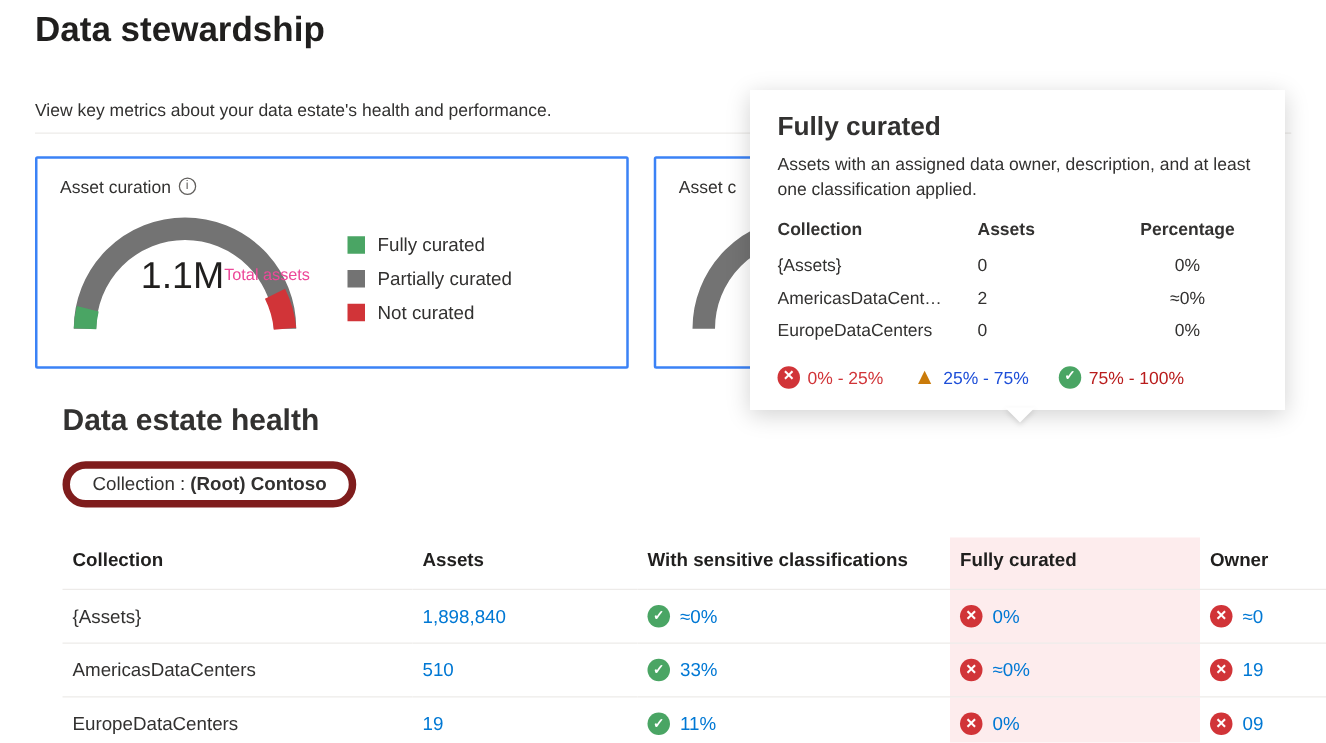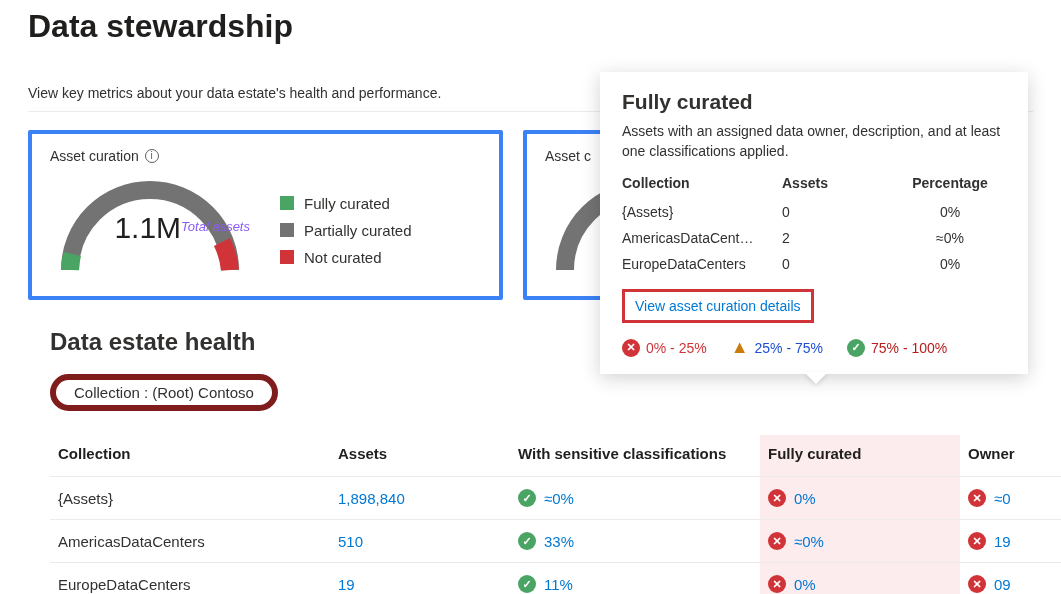--- a/index.html
+++ b/index.html
@@ -7,56 +7,56 @@
     font-family: "Segoe UI", -apple-system, sans-serif;
     font-size: 14px;
     color: #323130;
     background: #ffffff;
     width: 1061px;
     height: 594px;
     overflow: hidden;
     position: relative;
   }
   .page { padding: 8px 28px 0 28px; }
-  h1.page-title { font-size: 32px; font-weight: 600; margin-bottom: 2px; color:#201f1e; }
+  h1.page-title { font-size: 28px; font-weight: 600; margin-bottom: 2px; color:#201f1e; }
   .page-subtitle { font-size: 14px; color: #323130; margin-bottom: 10px; margin-top: 40px; }
   .rule { border: 0; border-top: 1px solid #edebe9; margin-bottom: 18px; }
 
   .cards-row { display: flex; gap: 20px; }
   .card {
-    border: 4px solid #3b82f6;
+    border: 2px solid #3b82f6;
     border-radius: 2px;
     padding: 14px 18px 20px 18px;
     flex: 0 0 475px;
     height: 170px;
     position: relative;
   }
   .card-title-row { display: flex; align-items: center; gap: 6px; margin-bottom: 6px; font-size: 14px; color:#323130; }
   .info-icon {
     width: 14px; height: 14px; border: 1px solid #605e5c; border-radius: 50%;
     display: inline-flex; align-items: center; justify-content: center; font-size: 10px; color:#605e5c;
     line-height: 1;
   }
   .card-body { display: flex; align-items: center; gap: 30px; margin-top: 6px; }
   .gauge-wrap { position: relative; width: 200px; height: 120px; }
   .gauge-center { position: absolute; inset: 0; display:flex; flex-direction:row; align-items:center; justify-content:flex-end; padding-bottom: 4px; }
   .gauge-value { font-size: 30px; font-weight: 400; color:#201f1e; }
-  .gauge-label { font-size: 13px; color:#8b5cf6; margin-top:-4px;font-style:italic;}
+  .gauge-label { font-size: 13px; color:#ec4899; margin-top:-4px;}
   .legend { display:flex; flex-direction:column; gap:10px; font-size:15px; }
   .legend-item { display:flex; align-items:center; gap:10px; }
   .swatch { width:14px; height:14px; display:inline-block; }
 
   .section-title { font-size: 24px; font-weight: 600; margin: 28px 0 18px 22px; }
   .pill {
     display:inline-flex; align-items:flex-end;
     border: 6px solid #7f1d1d; border-radius: 999px;
     padding: 4px 18px; font-size: 15px; margin-left: 22px;
   }
   .pill .pill-label { color:#323130; }
-  .pill .pill-value { font-weight: 400; margin-left: 4px; }
+  .pill .pill-value { font-weight: 700; margin-left: 4px; }
 
   .table-wrap { margin: 24px 0 0 22px; }
   table.health { border-collapse: collapse; width: 1020px; }
   table.health th {
     text-align: left; font-weight: 600; font-size: 15px; padding: 10px 12px 14px 8px;
     border-bottom: 1px solid #edebe9; color:#201f1e;
   }
   table.health td {
     padding: 12px 12px 12px 8px; border-bottom: 1px solid #edebe9; font-size: 15px; vertical-align: middle;
   }
@@ -257,21 +257,21 @@
               </div>
             </td>
           </tr>
         </tbody>
     </table>
   </div>
 </div>
 
 <div class="popover">
   <h2>Fully curated</h2>
-  <p class="desc">Assets with an assigned data owner, description, and at least one classifications applied.</p>
+  <p class="desc">Assets with an assigned data owner, description, and at least one classification applied.</p>
   <table>
     <thead>
       <tr>
         <th class="pcol1">Collection</th>
         <th class="pcol2">Assets</th>
         <th class="pcol3">Percentage</th>
       </tr>
     </thead>
     <tbody id="popover-body">
         <tr>
@@ -284,21 +284,20 @@
           <td class="pcol2">2</td>
           <td class="pcol3">≈0%</td>
         </tr>
         <tr>
           <td class="pcol1"><span class="truncate">EuropeDataCenters</span></td>
           <td class="pcol2">0</td>
           <td class="pcol3">0%</td>
         </tr>
       </tbody>
   </table>
-  <span class="view-link">View asset curation details</span>
   <div class="legend-row">
     <span>
       <span class="status-icon status-bad">✕</span>
       <span class="red-txt">0% - 25%</span>
     </span>
     <span>
       <span class="status-warn">▲</span>
       <span class="orange-txt">25% - 75%</span>
     </span>
     <span>

